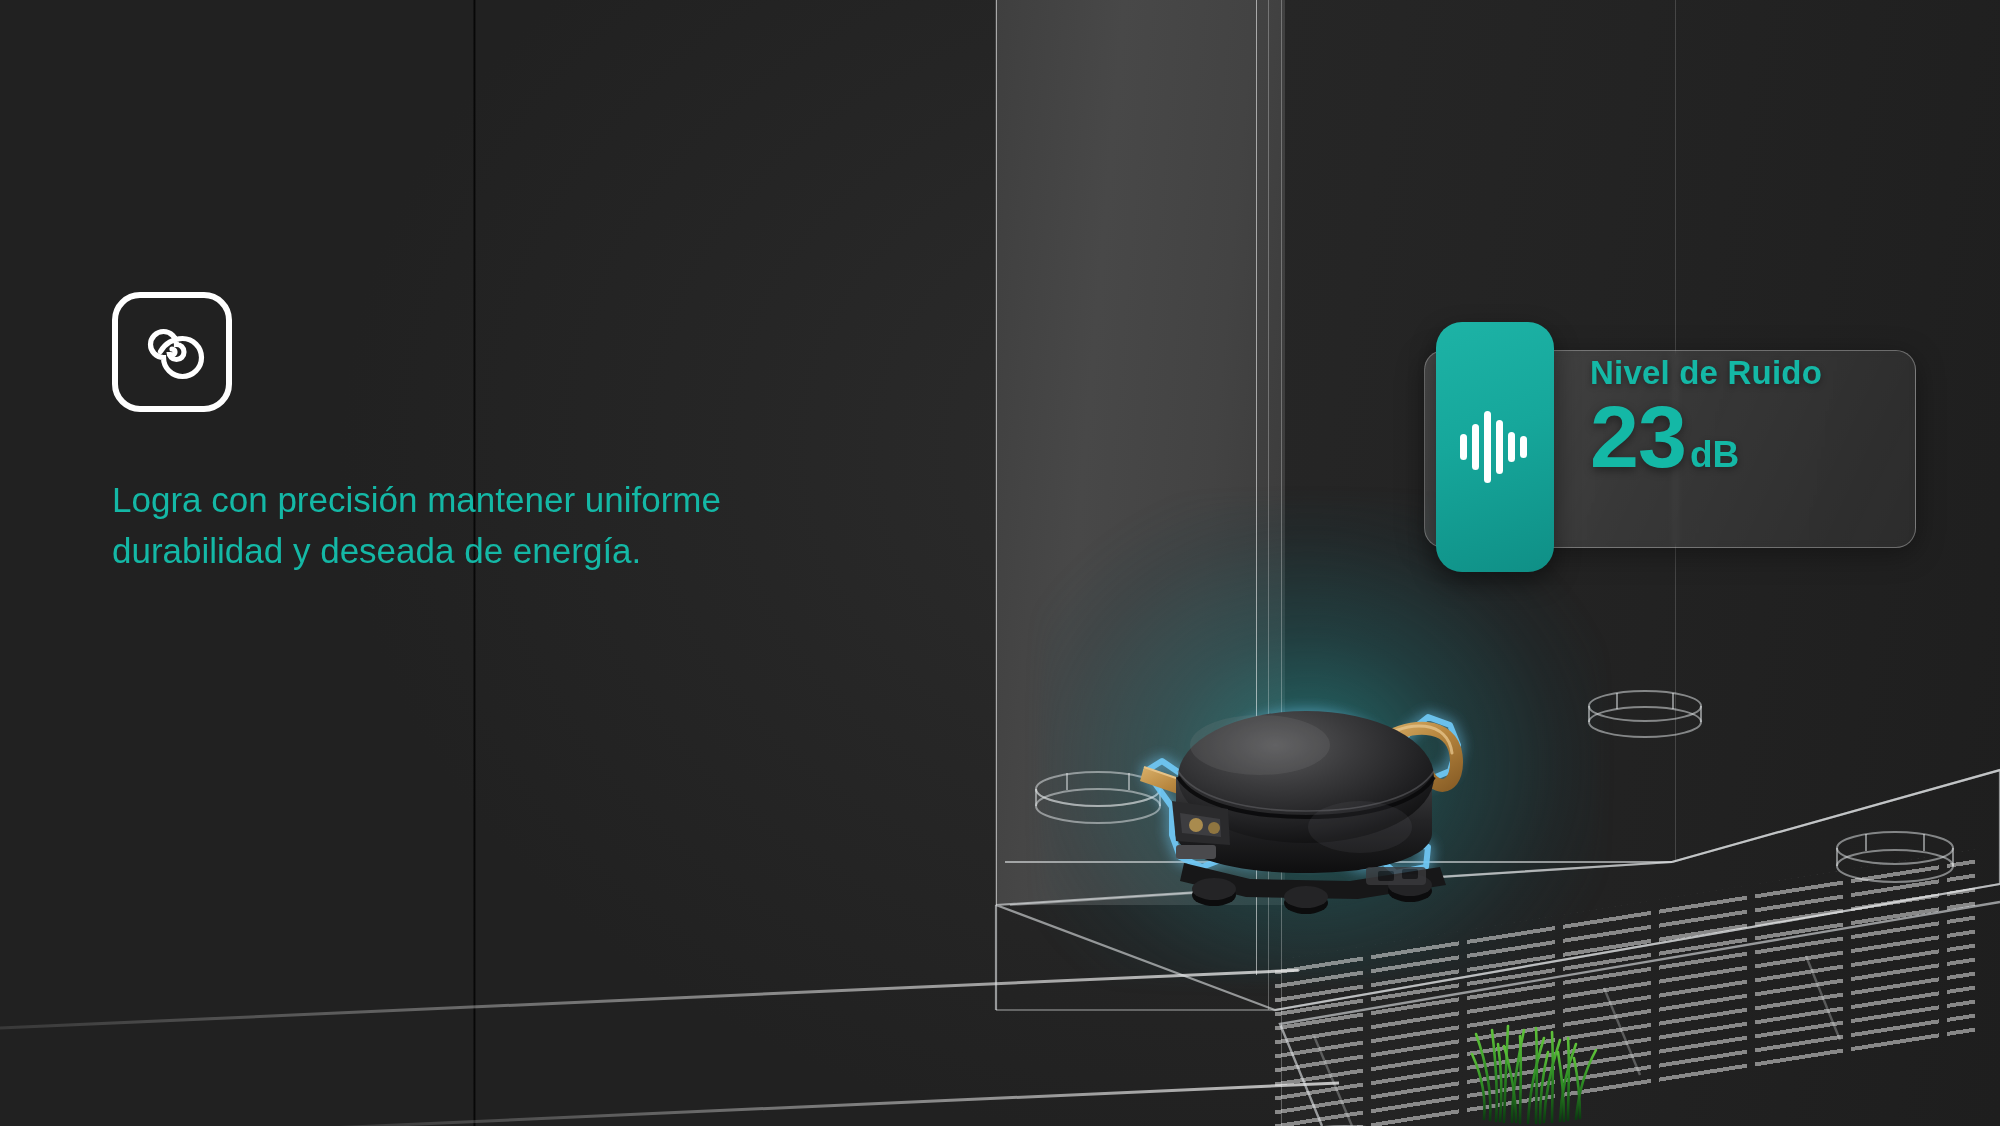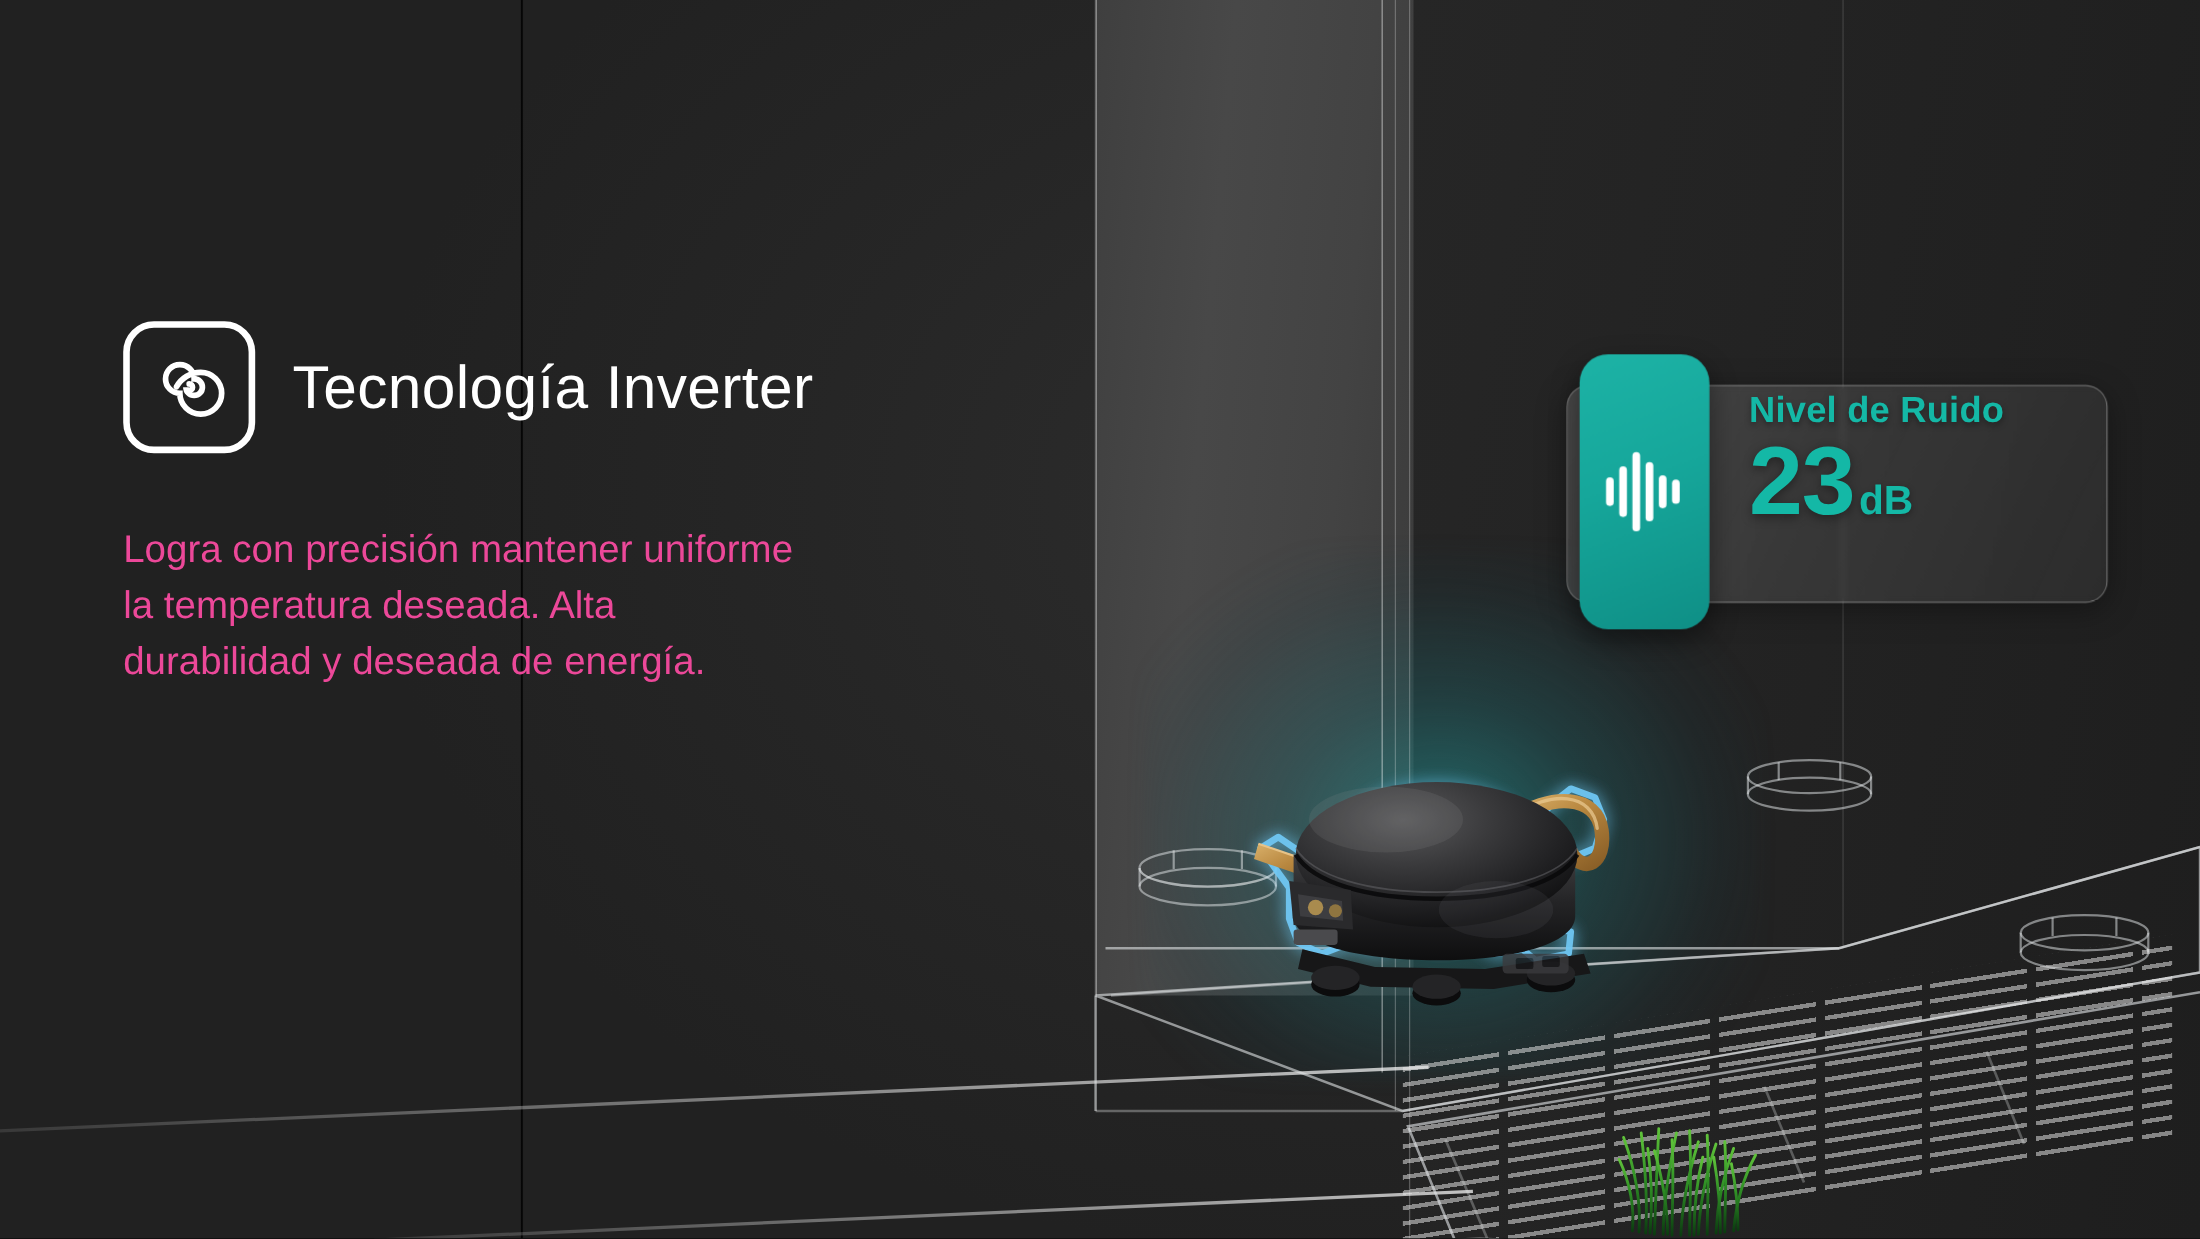--- a/index.html
+++ b/index.html
@@ -86,21 +86,21 @@
     border:6px solid #ffffff;border-radius:28px;
     display:flex;align-items:center;justify-content:center;
     box-sizing:border-box;
   }
   .title{
     color:#fff;font-size:55px;font-weight:400;letter-spacing:.3px;
     white-space:nowrap;
   }
   .body-copy{
     margin-top:62px;
-    color:#ec4899;font-size:35px;font-weight:400;line-height:1.46;
+    color:#14b8a6;font-size:35px;font-weight:400;line-height:1.46;
     max-width:790px;
   }
   .body-copy span{display:block;}
 
   
   .noise-badge{position:absolute;left:1412px;top:322px;width:510px;height:250px;}
   .glass{
     position:absolute;left:12px;top:28px;width:490px;height:196px;
     border-radius:20px;
     background:linear-gradient(115deg,rgba(255,255,255,.17) 0%,rgba(255,255,255,.10) 45%,rgba(255,255,255,.055) 100%);
@@ -450,26 +450,24 @@
         <svg width="78" height="78" viewBox="0 0 78 78">
           <path d="M39 39
                    m0 -3
                    a3 3 0 1 1 -3 3
                    a7.5 7.5 0 1 0 7.5 -7.5
                    a13 13 0 1 0 -13 13
                    a19 19 0 1 0 19 -19
                    a25 25 0 0 0 -22 13" fill="none" stroke="#ffffff" stroke-width="5.2" stroke-linecap="round"></path>
         </svg>
       </div>
-      <div class="title">Tecnología Inverter</div>
     </div>
 
     <div class="body-copy">
       <span>Logra con precisión mantener uniforme</span>
-      <span>la temperatura deseada. Alta</span>
       <span>durabilidad y deseada de energía.</span>
     </div>
   </div>
 
   <div class="noise-badge">
     <div class="glass"></div>
 
     <div class="teal-tile">
       <svg width="74" height="78" viewBox="0 0 74 78">
         <g fill="#ffffff">

